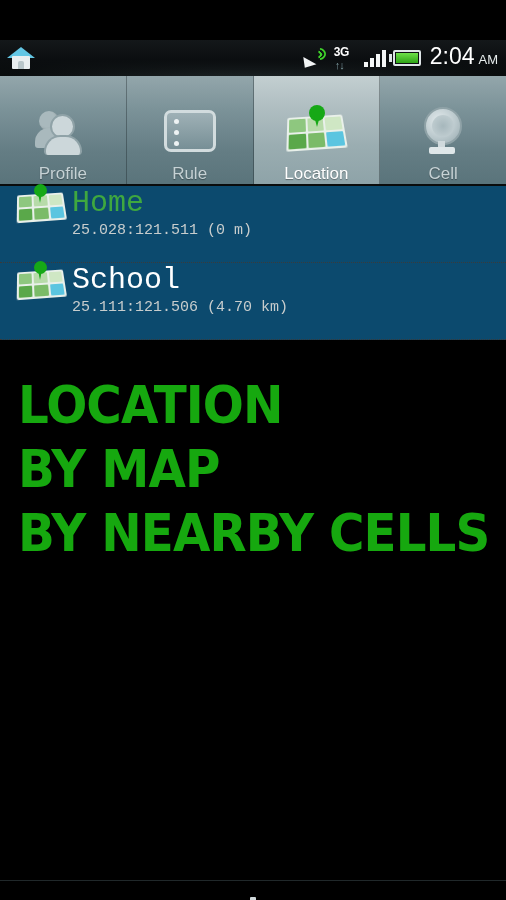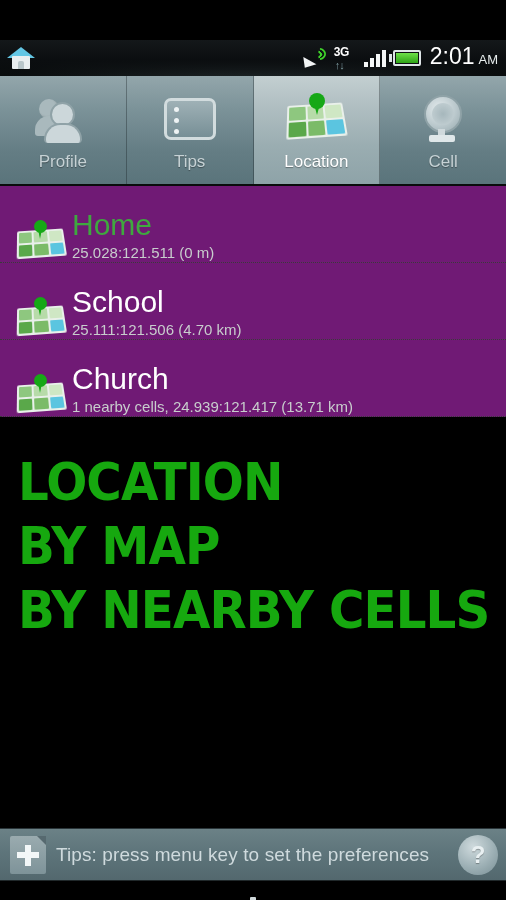--- a/index.html
+++ b/index.html
@@ -112,21 +112,21 @@
   .tabbar {
     display:flex; height:110px; width:100%;
     background:linear-gradient(to bottom,#9fb0b5 0%,#8ba0a6 18%,#6d868c 55%,#5d767d 80%,#55six 100%);
     background-color:#6b848a;
     border-bottom:2px solid #0a0c0c;
   }
   .tab {
     flex:1 1 0; position:relative;
     display:flex; flex-direction:column;
     align-items:center; justify-content:flex-start;
-    padding-top:12px;
+    padding-top:24px;
     background:linear-gradient(to bottom,#93a6ab 0%,#7c9399 30%,#647d84 70%,#5a747b 100%);
     border-right:1px solid rgba(20,30,32,0.35);
   }
   .tab:last-child { border-right:none; }
   .tab.selected {
     background:linear-gradient(to bottom,#c3cfd1 0%,#b2c0c3 25%,#9aadb1 65%,#8ea3a8 100%);
   }
   .tab .ticon { height:62px; display:flex; align-items:center; justify-content:center; }
   .tab .tlabel {
     font-size:17px; color:#c6d2d5; margin-top:2px;
@@ -171,24 +171,25 @@
   
   .ic-cell { position:relative; width:52px; height:48px; }
   .ic-cell .dishc { position:absolute; left:7px; top:0px; width:38px; height:38px; border-radius:50%; background:radial-gradient(circle at 38% 35%,#e3eaec 0%,#bbc9cd 55%,#95a8ad 100%); border:2px solid #8fa2a7; }
   .ic-cell .inner { position:absolute; left:15px; top:8px; width:22px; height:22px; border-radius:50%; background:radial-gradient(circle at 50% 50%,#a6b7bc,#c8d4d7); }
   .ic-cell .stem { position:absolute; left:21px; top:34px; width:7px; height:8px; background:#cfd9dc; }
   .ic-cell .base { position:absolute; left:12px; top:40px; width:26px; height:7px; border-radius:2px; background:#dfe7e9; }
 
   
   .list { background:#000; }
   .row {
-    display:flex; align-items:flex-end;
+    display:flex; align-items:flex-start;
     height:77px; padding:0 10px;
     border-bottom:1px dotted #3a3a3a;
-    background:#701a75;
+    background:#0c4a6e;
+    font-family:Liberation Mono, monospace;
   }
   .row .rowicon { width:62px; flex:0 0 62px; display:flex; align-items:center; justify-content:center; }
   .ic-map-sm { position:relative; width:48px; height:40px; }
   .ic-map-sm .map-plate { left:0; top:7px; width:48px; height:28px; padding:2px; gap:2px; }
   .ic-map-sm .map-pin { left:17px; top:-2px; width:13px; height:19px; }
   .ic-map-sm .map-pin .head { width:13px; height:13px; }
   .ic-map-sm .map-pin .tail { left:4px; top:9px; border-left-width:2.5px; border-right-width:2.5px; border-top-width:10px; }
 
   .row .rowtext { display:flex; flex-direction:column; justify-content:center; }
   .row .title { font-size:30px; line-height:34px; color:#ffffff; }
@@ -282,21 +283,21 @@
           <i></i>
           <i></i>
           <i></i>
       </div>
       <div class="battery">
         <div class="tip"></div>
           <div class="shell"></div>
           <div class="fill"></div>
       </div>
       <div class="clock">
-        <span>2:01</span>
+        <span>2:04</span>
         <span class="ampm">AM</span>
       </div>
     </div>
   </div>
 
   <div class="tabbar">
 
     <div class="tab">
       <div class="ticon">
         <div class="ic-profile">
@@ -310,21 +311,21 @@
     </div>
 
     <div class="tab">
       <div class="ticon">
         <div class="ic-rule">
             <i></i>
             <i></i>
             <i></i>
           </div>
       </div>
-      <div class="tlabel">Tips</div>
+      <div class="tlabel">Rule</div>
     </div>
 
     <div class="tab selected">
       <div class="ticon">
         <div class="ic-map">
           <div class="map-plate">
               <span></span>
               <span></span>
               <span></span>
               <span></span>
@@ -396,61 +397,29 @@
             </div>
         </div>
       </div>
       <div class="rowtext">
         <div class="title">School</div>
         <div class="sub">25.111:121.506  (4.70 km)</div>
       </div>
     </div>
 
 
-    <div class="row">
-      <div class="rowicon">
-        <div class="ic-map-sm">
-          <div class="map-plate">
-              <span></span>
-              <span></span>
-              <span></span>
-              <span></span>
-              <span></span>
-              <span></span>
-            </div>
-          <div class="map-pin">
-              <div class="head"></div>
-              <div class="tail"></div>
-            </div>
-        </div>
-      </div>
-      <div class="rowtext">
-        <div class="title">Church</div>
-        <div class="sub">1 nearby cells, 24.939:121.417  (13.71 km)</div>
-      </div>
-    </div>
 
   </div>
 
   <div class="headlines">
     <div>LOCATION</div>
     <div>BY MAP</div>
     <div>BY NEARBY CELLS</div>
   </div>
 
-  <div class="tipsbar">
-    <div class="tip-doc">
-      <div class="pv"></div>
-        <div class="ph"></div>
-    </div>
-    <div class="tip-text">Tips: press menu key to set the preferences</div>
-    <div class="help-btn">
-      <span>?</span>
-    </div>
-  </div>
 
   <div class="navbar">
     <div class="overflow-dots">
       <i></i>
         <i></i>
         <i></i>
     </div>
   </div>
 
 </div>

